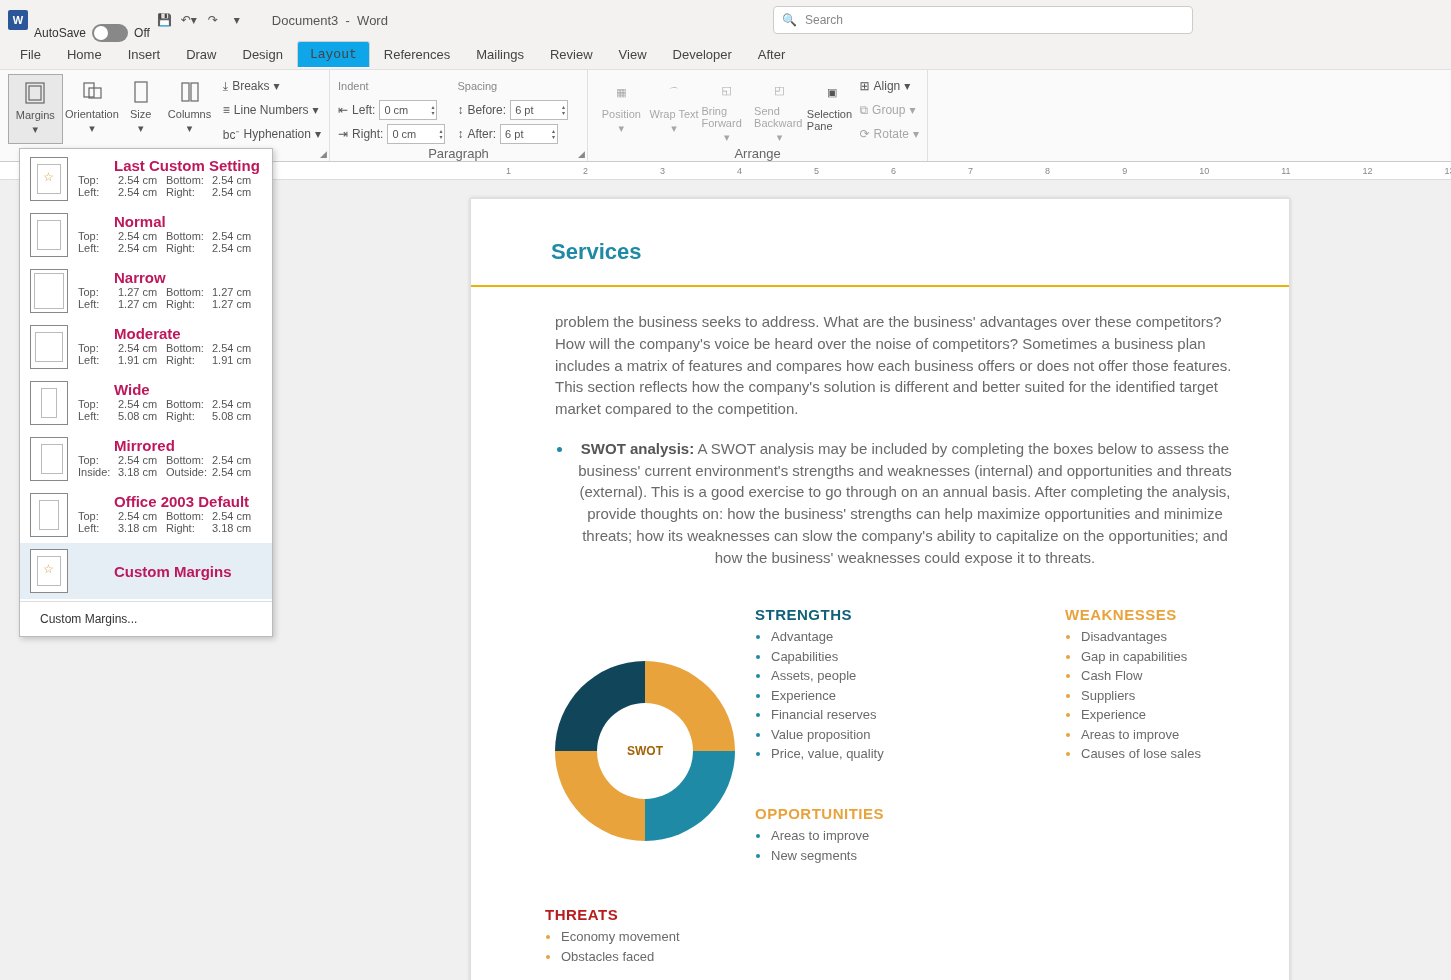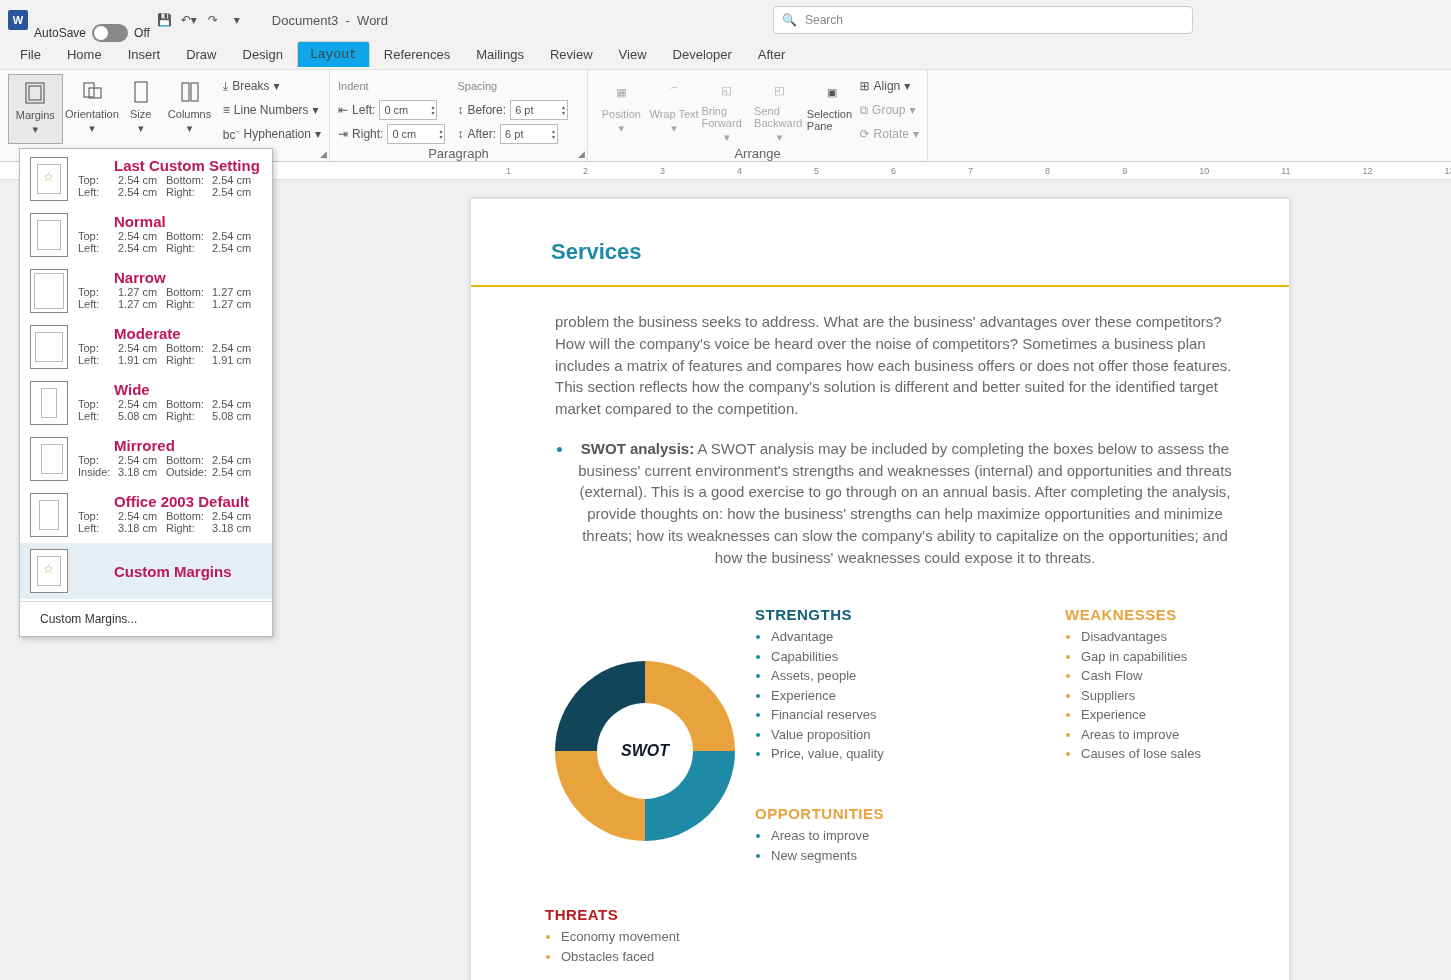--- a/index.html
+++ b/index.html
@@ -36,21 +36,21 @@
 .page-body ul { list-style: disc; padding-left: 18px; }
 .page-body li { margin-bottom: 14px; text-align: center; }
 .page-body li::marker { color: #1f8aa5; }
 .swot-box { padding: 0 52px 60px 74px; display: grid; grid-template-columns: 200px 300px 200px; grid-template-rows: auto auto; gap: 10px 10px; }
 .swot-col h4 { font-size: 15px; font-weight: 700; letter-spacing: 0.5px; margin-bottom: 4px; }
 .swot-col ul { list-style: disc; padding-left: 16px; font-size: 13px; color: #6a6a6a; line-height: 1.5; }
 .swot-col li::marker { color: #1f8aa5; }
 .swot-weak li::marker, .swot-thr li::marker { color: #e8a33d; }
 .donut { grid-row: 1 / 3; display: flex; align-items: center; justify-content: center; position: relative; }
 .donut-svg { width: 290px; height: 290px; }
-.donut-label { position: absolute; font-style: italic; font-weight: bold; color: #0f172a; font-size: 16px; }
+.donut-label { position: absolute; font-weight: bold; color: #a16207; font-size: 12px; }
 
 .margins-menu { position: absolute; left: 19px; top: 148px; width: 254px; background: #fff; border: 1px solid #bbb; box-shadow: 2px 2px 6px rgba(0,0,0,0.2); z-index: 100; padding: 2px 0; }
 .margin-item { display: flex; gap: 10px; padding: 6px 10px; cursor: pointer; }
 .margin-item.hover { background: #e5edf5; }
 .margin-thumb { width: 38px; height: 44px; border: 1px solid #888; background: #fff; position: relative; flex-shrink: 0; }
 .margin-thumb::after { content:""; position:absolute; border:1px solid #bbb; }
 .margin-thumb.normal::after { inset:6px; }
 .margin-thumb.narrow::after { inset:3px; }
 .margin-thumb.moderate::after { inset:6px 4px; }
 .margin-thumb.wide::after { inset:6px 10px; }

